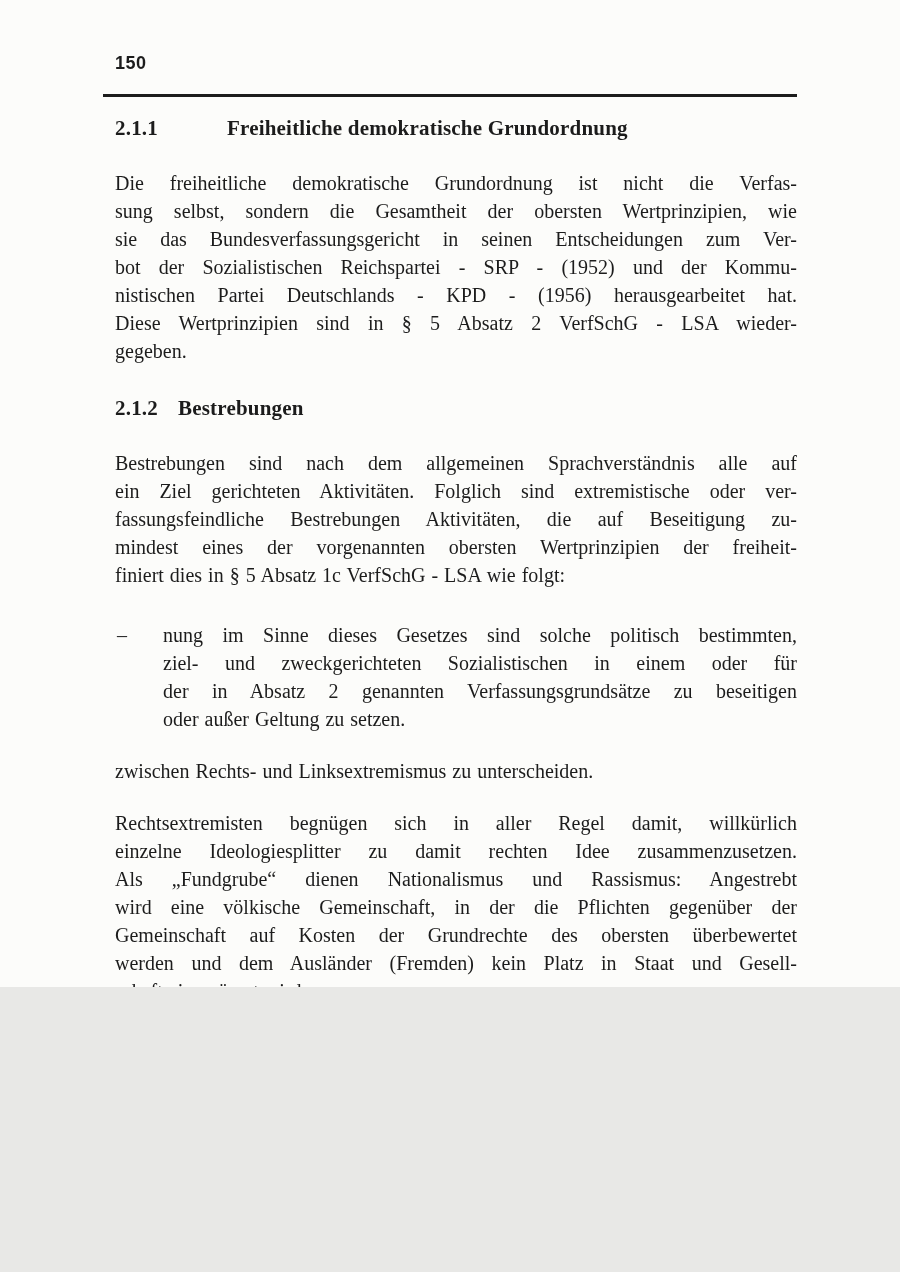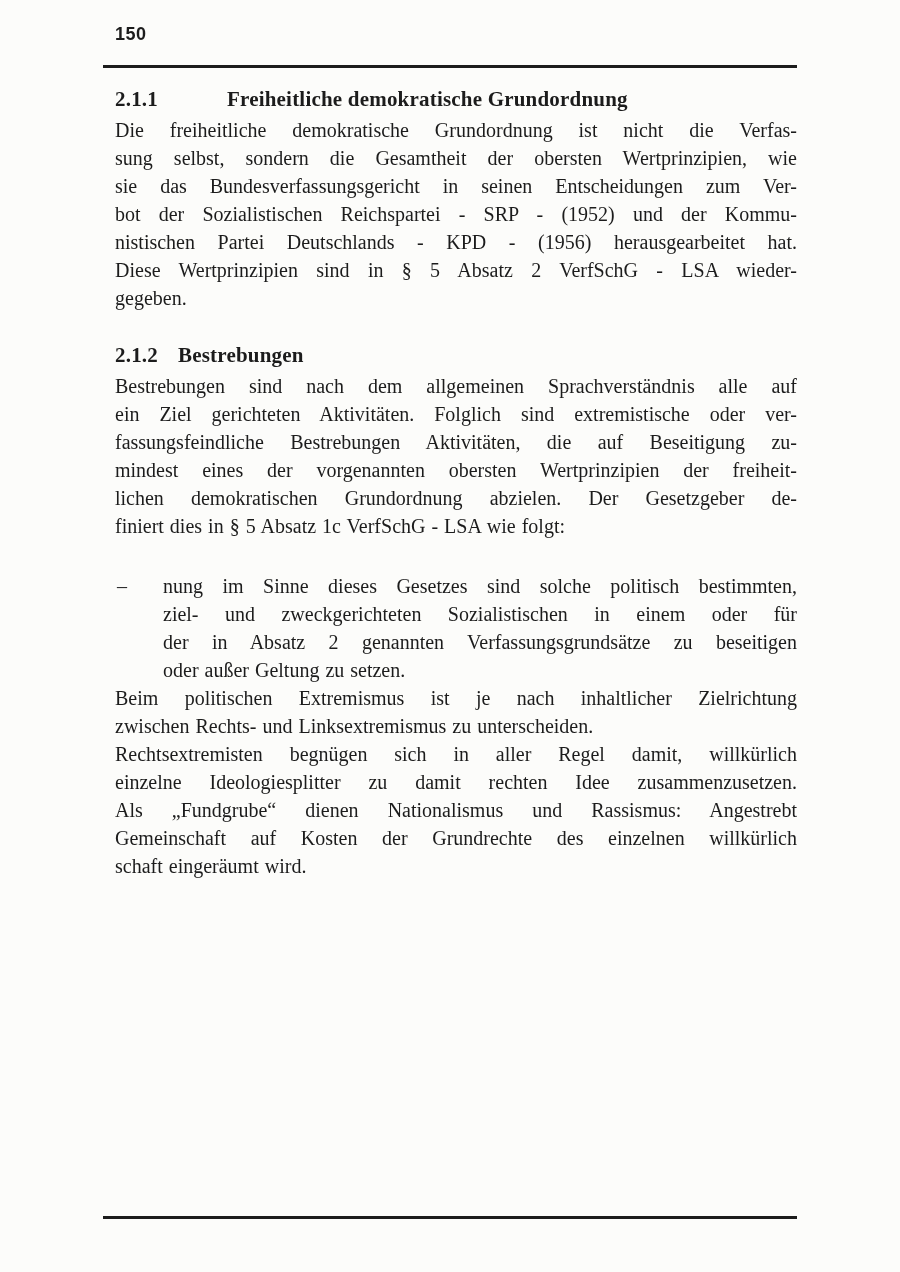--- a/index.html
+++ b/index.html
@@ -7,26 +7,26 @@
     --paper:#fcfcfa;
   }
   html,body{margin:0;padding:0;}
   body{
     background:#e8e8e6;
     font-family:"Liberation Serif", serif;
   }
   .page{
     position:relative;
     width:900px;
-    height:1272px;
+    height:987px;
     margin:0 auto;
     background:var(--paper);
     color:var(--ink);
     box-sizing:border-box;
-    padding:23px 103px 0 115px;
+    padding:52px 103px 0 115px;
     overflow:hidden;
   }
   .page-number{
     font-family:"Liberation Sans", sans-serif;
     font-weight:700;
     font-size:18px;
     line-height:22px;
     letter-spacing:0.5px;
   }
   .rule{
@@ -49,21 +49,21 @@
     font-weight:700;
     font-size:21px;
     line-height:34px;
     letter-spacing:0.2px;
     white-space:nowrap;
   }
   .block.heading.first{ margin-top:14px; }
   .h-num{ display:inline-block; }
   .block.heading.wide .h-num{ min-width:112px; }
   .block.heading.normal .h-num{ min-width:63px; }
-  .block.paragraph{ }
+  .block.paragraph{ margin-top:24px; }
   .block.list-item{
     margin-top:32px;
     position:relative;
     padding-left:48px;
     box-sizing:border-box;
   }
   .list-marker{
     position:absolute;
     left:2px;
     top:0;
@@ -99,36 +99,36 @@
         <div class="text-line">nistischen Partei Deutschlands - KPD - (1956) herausgearbeitet hat.</div>
         <div class="text-line">Diese Wertprinzipien sind in § 5 Absatz 2 VerfSchG - LSA wieder-</div>
         <div class="text-line last">gegeben.</div>
       </div>
       <div class="block heading normal"><span class="h-num">2.1.2</span><span class="h-title">Bestrebungen</span></div>
       <div class="block paragraph">
         <div class="text-line">Bestrebungen sind nach dem allgemeinen Sprachverständnis alle auf</div>
         <div class="text-line">ein Ziel gerichteten Aktivitäten. Folglich sind extremistische oder ver-</div>
         <div class="text-line">fassungsfeindliche Bestrebungen Aktivitäten, die auf Beseitigung zu-</div>
         <div class="text-line">mindest eines der vorgenannten obersten Wertprinzipien der freiheit-</div>
-        <div class="text-line">lichen demokratischen Grundordnung abzielen. Der Gesetzgeber de-</div>
         <div class="text-line last">finiert dies in § 5 Absatz 1c VerfSchG - LSA wie folgt:</div>
       </div>
       <div class="block list-item">
         <span class="list-marker">–</span>
         <div class="text-line">nung im Sinne dieses Gesetzes sind solche politisch bestimmten,</div>
         <div class="text-line">ziel- und zweckgerichteten Sozialistischen in einem oder für</div>
         <div class="text-line">der in Absatz 2 genannten Verfassungsgrundsätze zu beseitigen</div>
         <div class="text-line last">oder außer Geltung zu setzen.</div>
       </div>
       <div class="block paragraph">
-        <div class="text-line">Beim politischen Extremismus ist je nach inhaltlicher Zielrichtung</div>
         <div class="text-line last">zwischen Rechts- und Linksextremismus zu unterscheiden.</div>
       </div>
       <div class="block paragraph">
         <div class="text-line">Rechtsextremisten begnügen sich in aller Regel damit, willkürlich</div>
         <div class="text-line">einzelne Ideologiesplitter zu damit rechten Idee zusammenzusetzen.</div>
         <div class="text-line">Als „Fundgrube“ dienen Nationalismus und Rassismus: Angestrebt</div>
-        <div class="text-line">Gemeinschaft auf Kosten der Grundrechte des einzelnen willkürlich</div>
+        <div class="text-line">wird eine völkische Gemeinschaft, in der die Pflichten gegenüber der</div>
+        <div class="text-line">Gemeinschaft auf Kosten der Grundrechte des obersten überbewertet</div>
+        <div class="text-line">werden und dem Ausländer (Fremden) kein Platz in Staat und Gesell-</div>
         <div class="text-line last">schaft eingeräumt wird.</div>
       </div>
     </div>
   <div class="rule bottom"></div>
 </div>
 
 </body></html>

